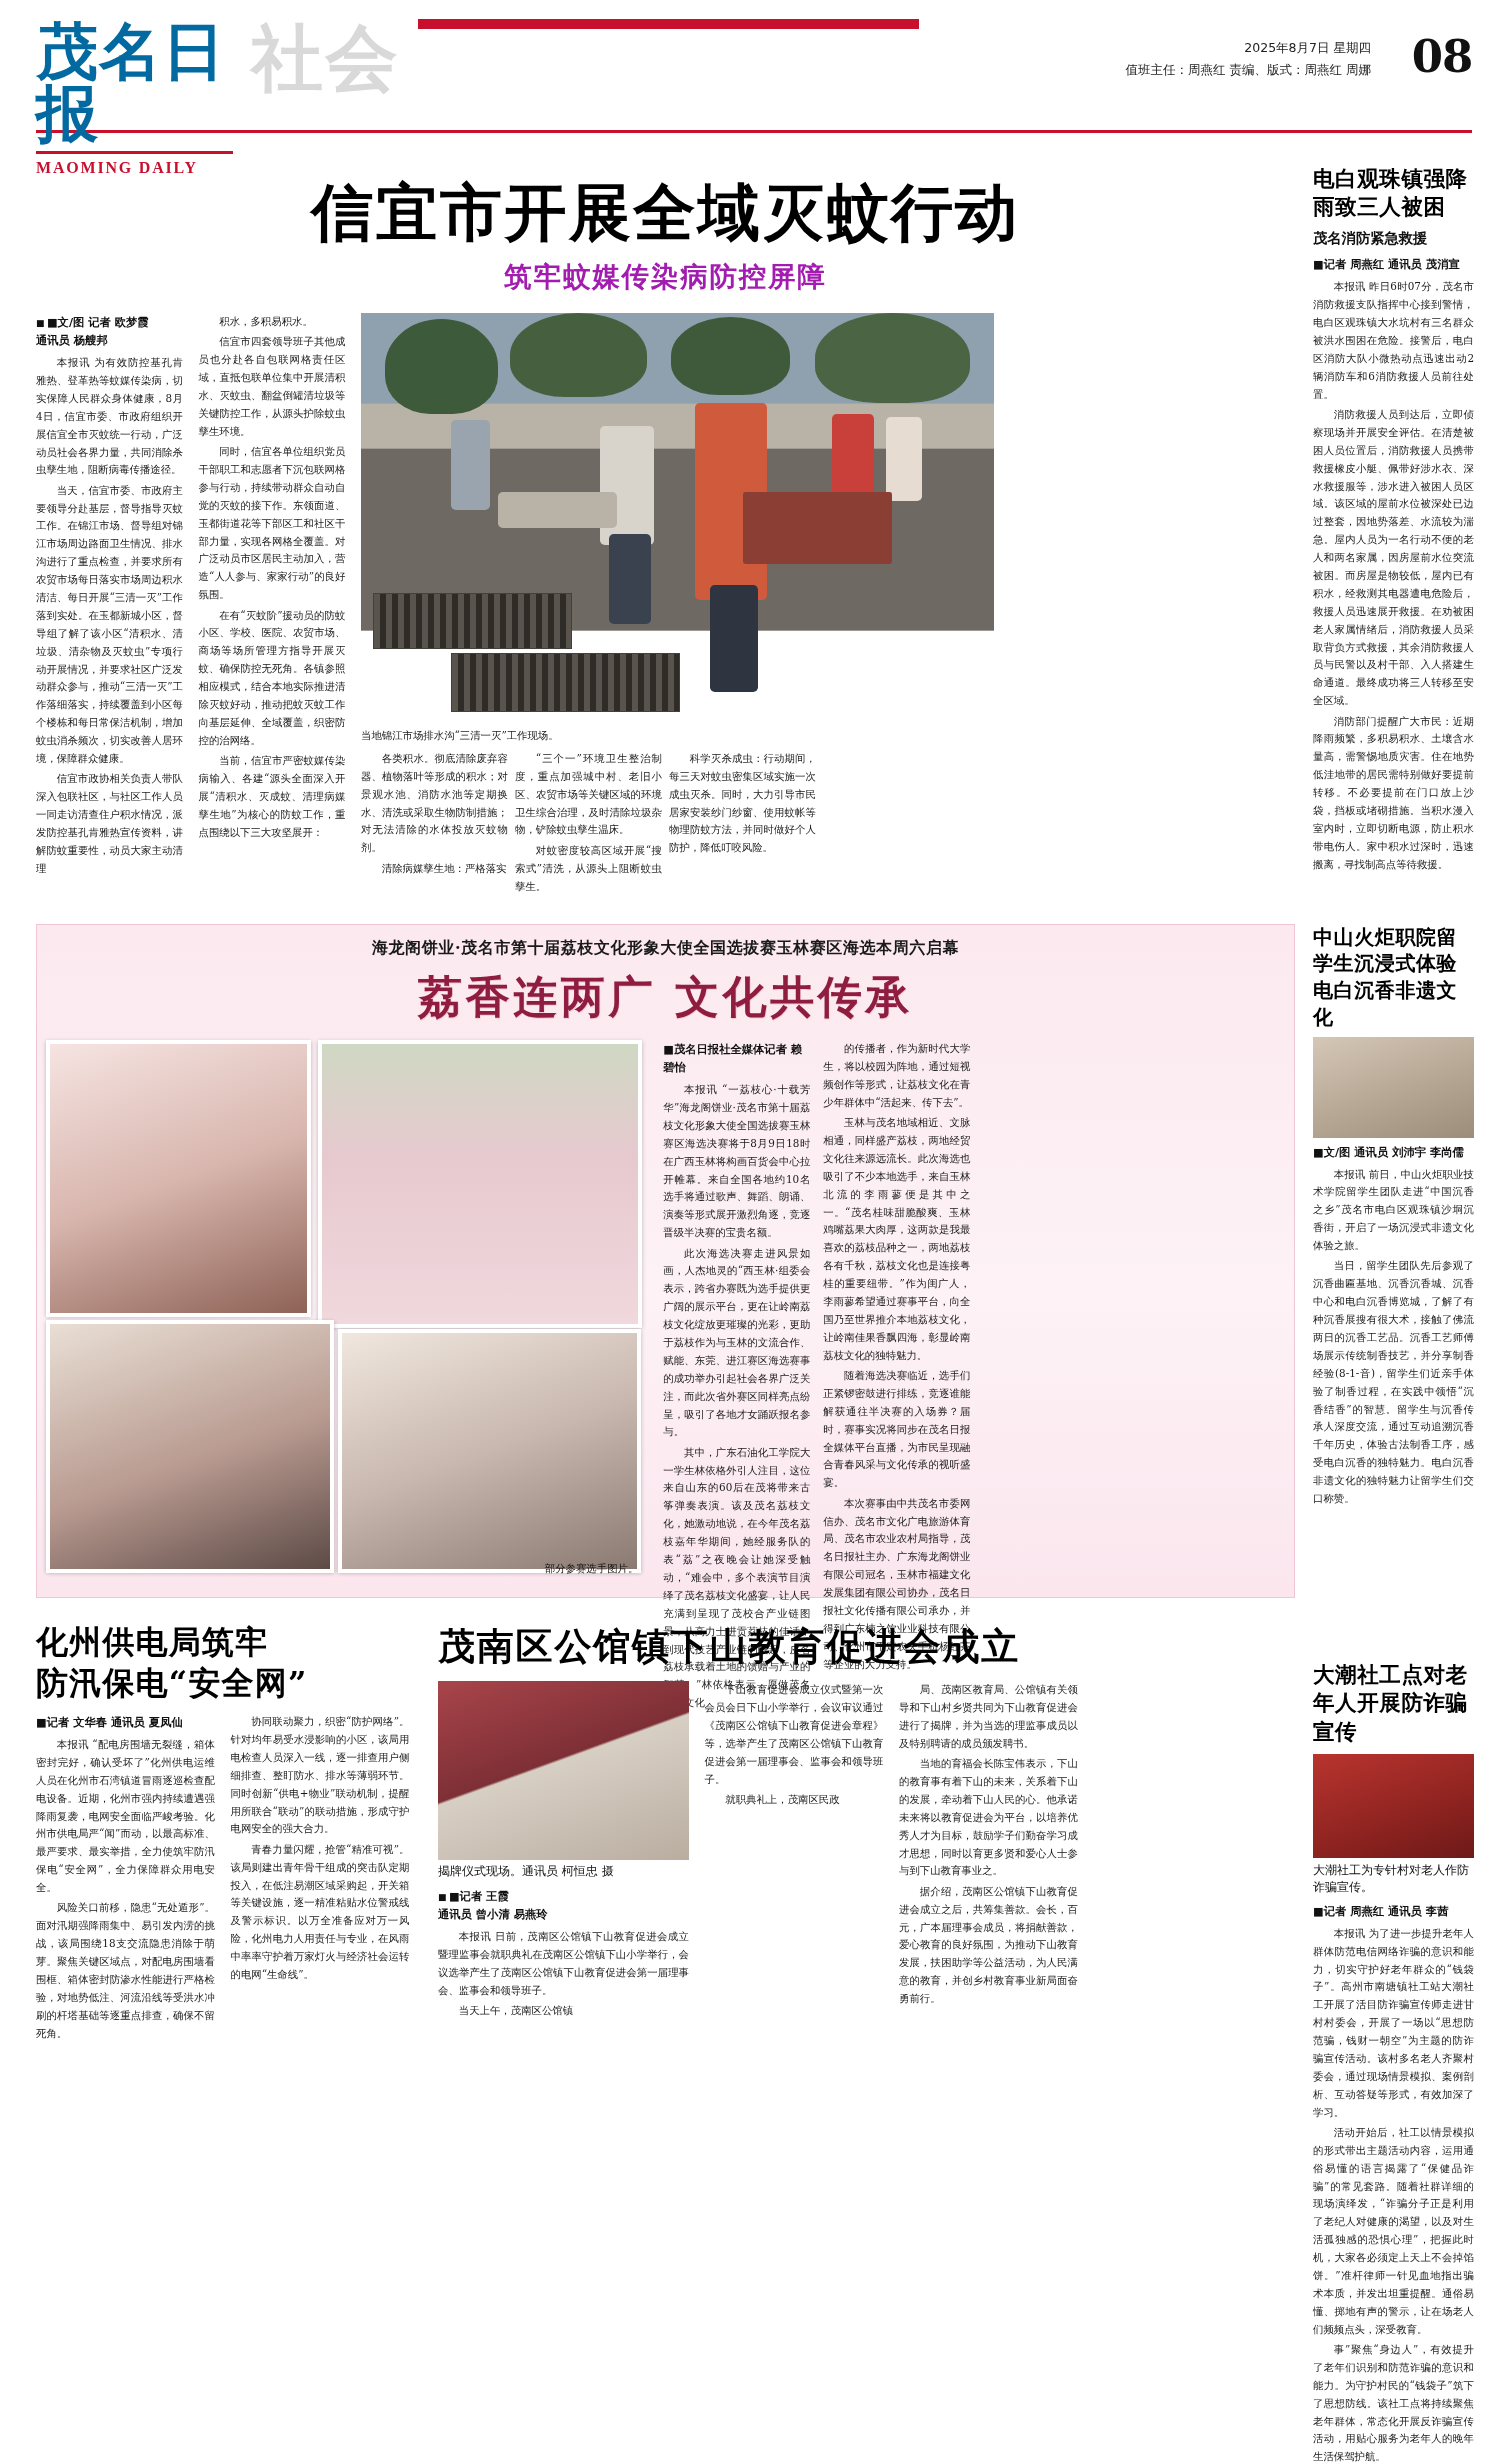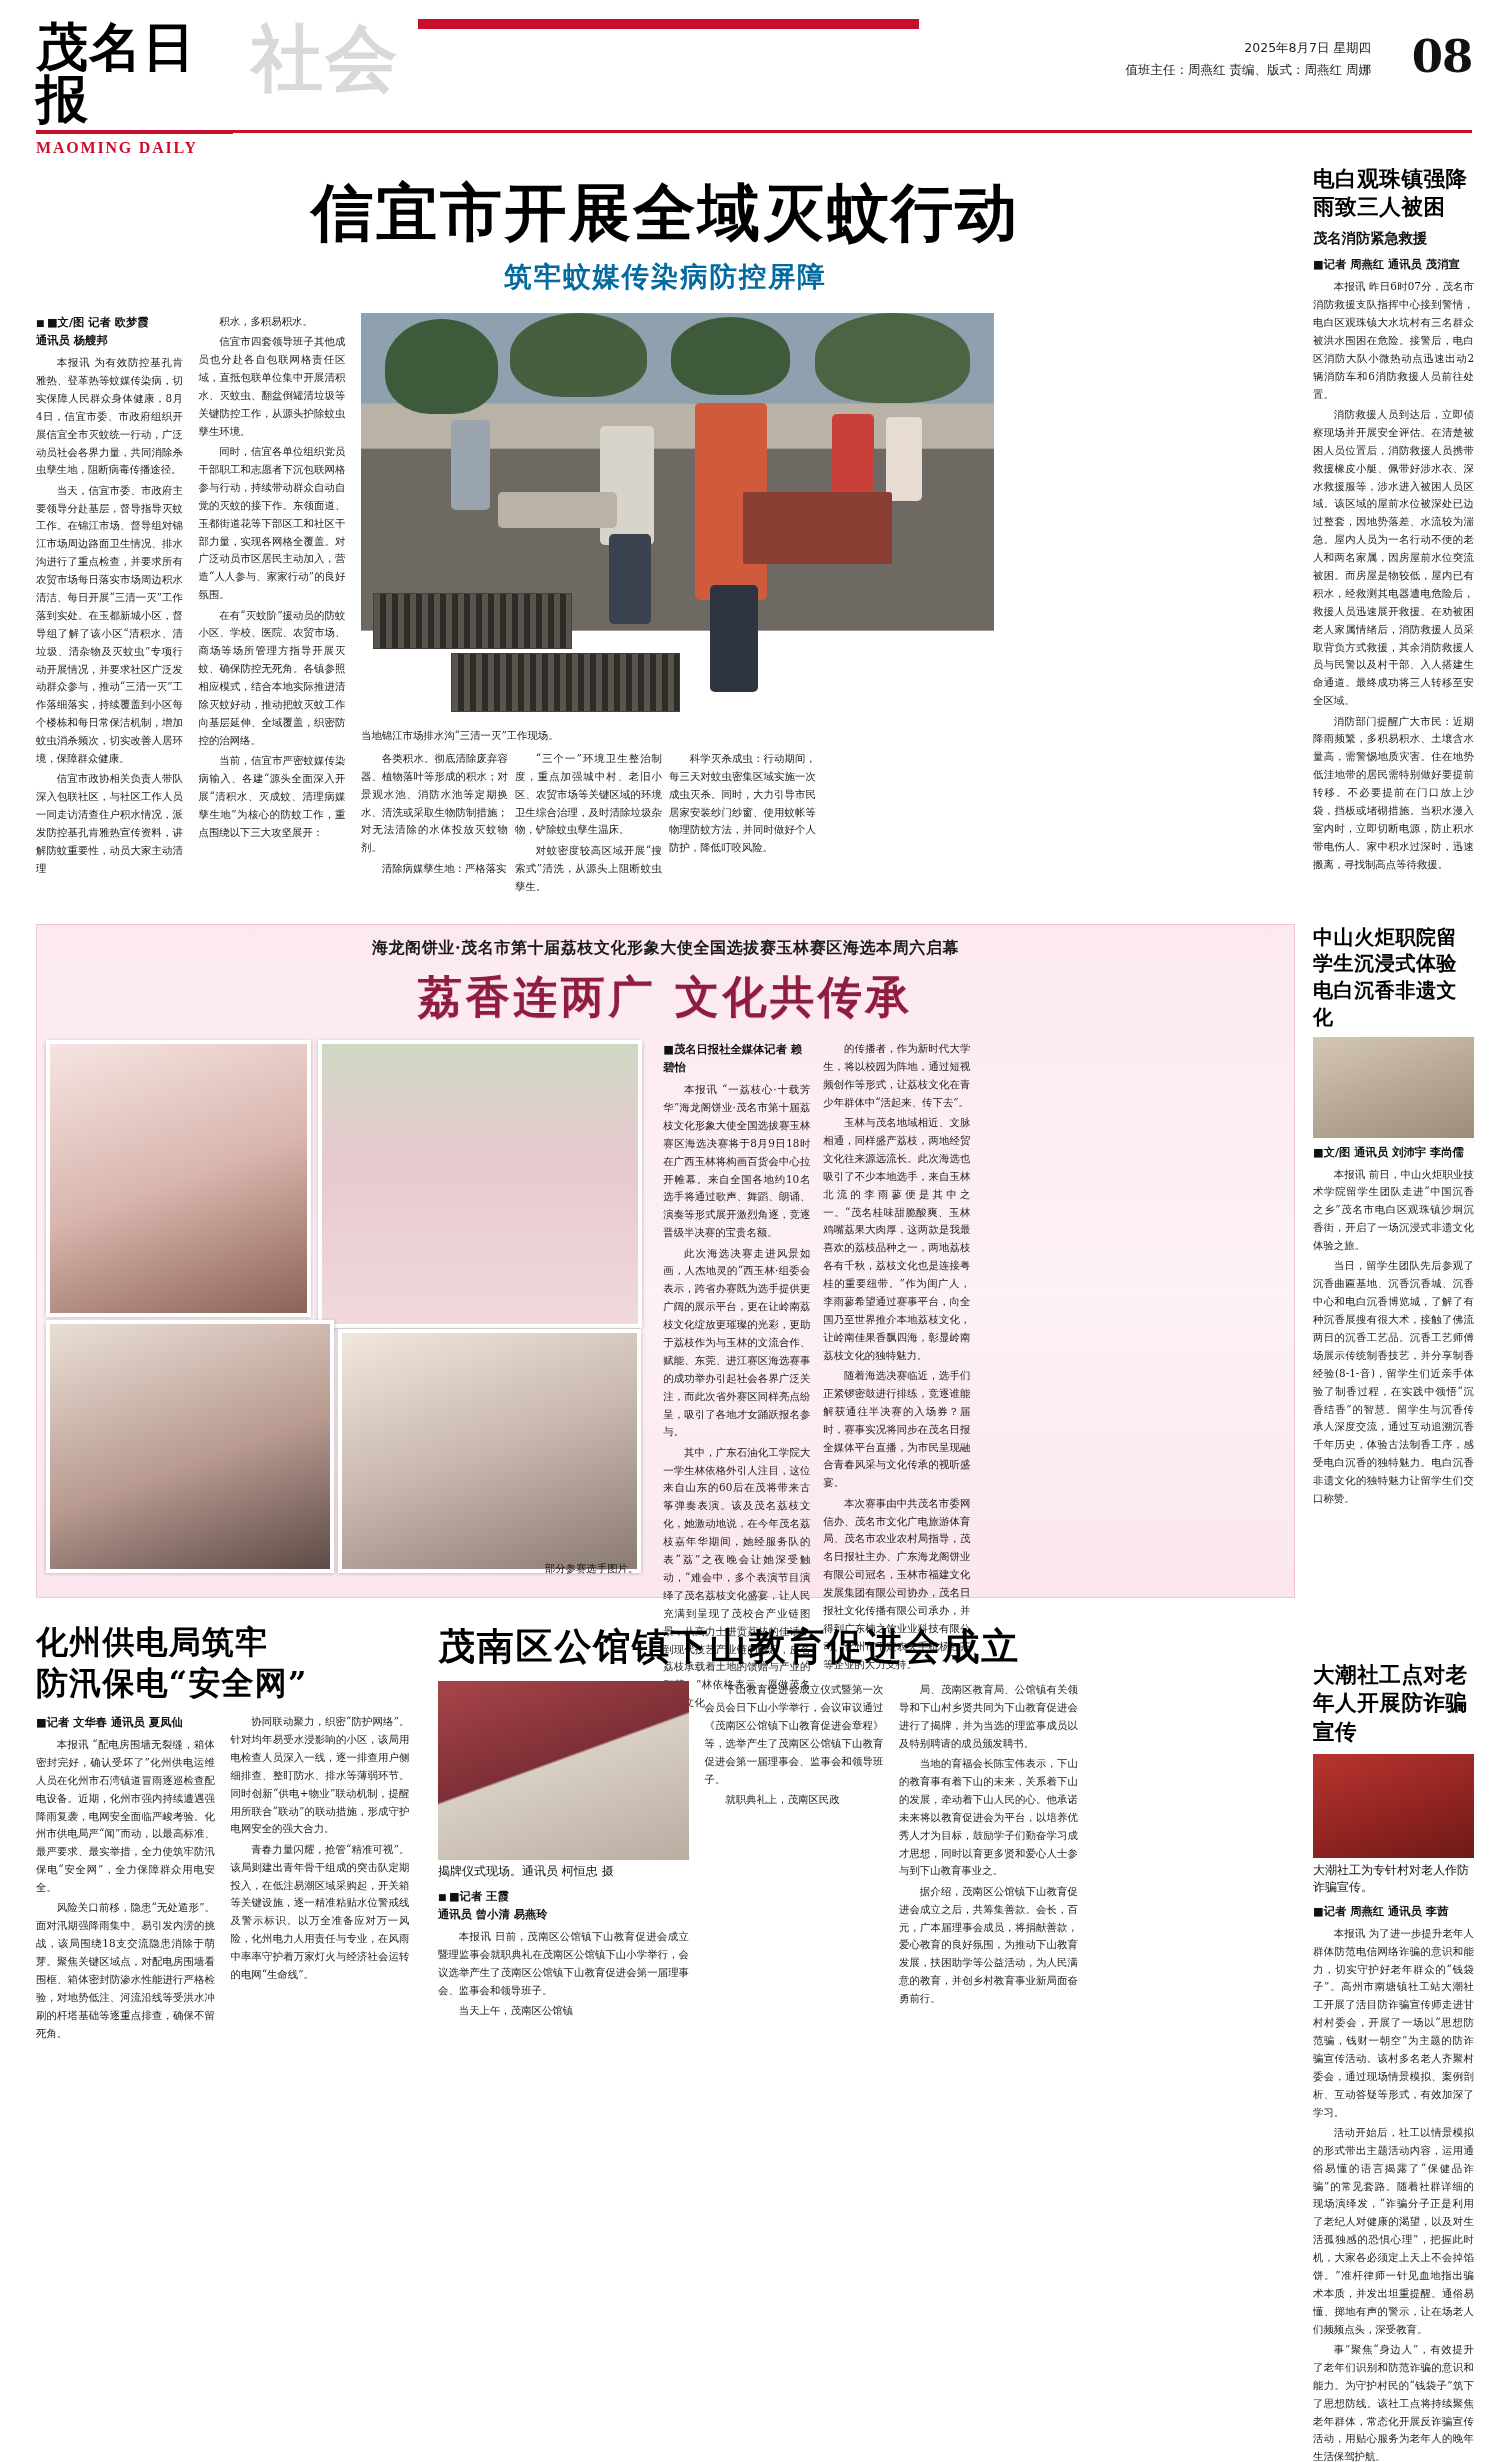--- a/index.html
+++ b/index.html
@@ -32,23 +32,23 @@
   }
   .mh-logo {
     position: absolute;
     left: 0;
     top: 4.8px;
     width: 197px;
   }
   .mh-logo .cn {
     font-family: "DejaVu Serif", "Liberation Serif", serif;
     font-weight: bold;
-    font-size: 52px;
+    font-size: 62px;
     letter-spacing: 1.2px;
-    color: #000000;
+    color: #0369a1;
     line-height: 1.0;
   }
   .mh-logo .rule {
     margin: 6px 0 4.8px 0;
     height: 2.4px;
     background: #c8102e;
     width: 197px;
   }
   .mh-logo .en {
     font-family: "Liberation Serif", serif;
@@ -136,21 +136,21 @@
     color: #000;
     line-height: 1.12;
     margin: 13px 0 0 0;
   }
   .headline-sub {
     font-family: "DejaVu Serif", "Liberation Serif", serif;
     font-size: 27.5px;
     font-weight: bold;
     text-align: center;
     letter-spacing: 1.8px;
-    color: #0369a1;
+    color: #a21caf;
     margin: 12px 0 18px 0;
   }
   .top-body {
     display: flex;
     gap: 15.5px;
   }
   .tb-col { width: 147px; }
   .tb-right { width: 633px; position: relative; }
   .photo {
     background: linear-gradient(160deg,#7b8794 0%,#56626e 45%,#3f4a54 100%);

